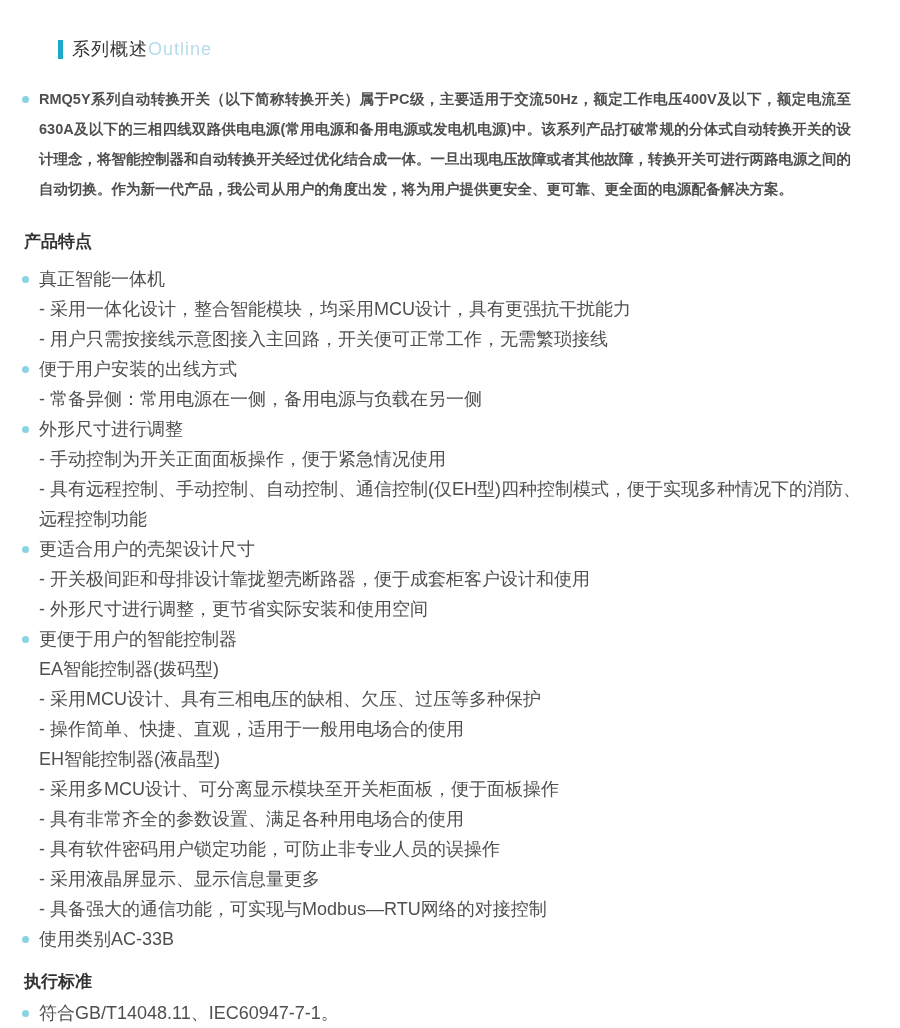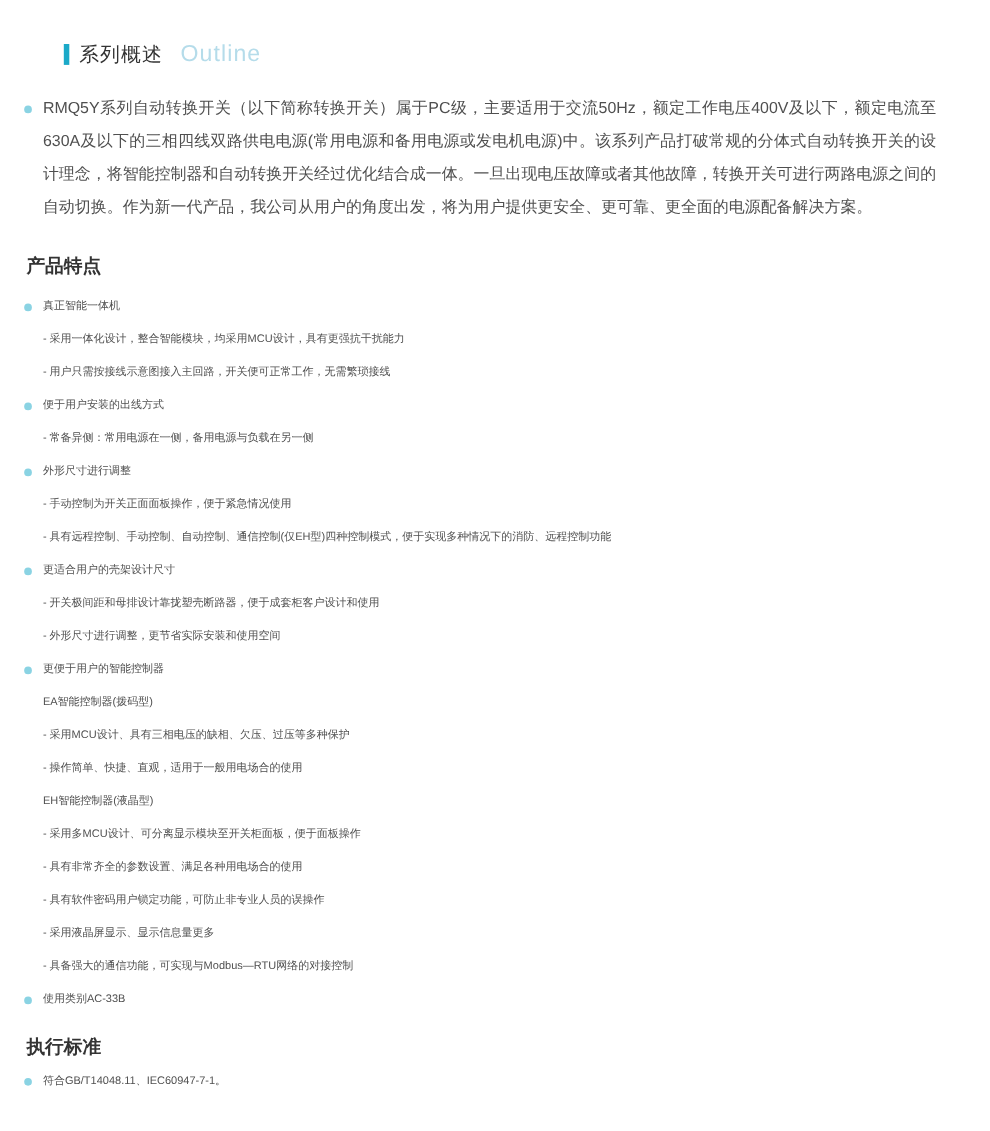--- a/index.html
+++ b/index.html
@@ -14,56 +14,57 @@
   .page { padding: 38px 24px 0 22px; }
 
   
   .sec-header { display: flex; align-items: center; height: 22px; padding-left: 36px; }
   .accent-bar {
     width: 5px; height: 19px;
     background: var(--accent, #1ba9c8);
     margin-right: 9px;
   }
   .title-zh { font-size: 18px; color: #333333; letter-spacing: 1px; }
-  .title-en { font-size: 21px; color: var(--outline, #b5dcea); margin-left: 16px; letter-spacing: 1px; }
+  .title-en { font-size: 18px; color: var(--outline, #b5dcea); margin-left: 0; letter-spacing: 1px; }
 
   
   .intro { display: flex; margin-top: 24px; }
   .intro .dot { margin-top: 12px; }
   .dot {
     flex: none;
     width: 7px; height: 7px; border-radius: 50%;
     background: var(--bullet, #8ad3e3);
     margin-right: 10px;
   }
   .intro-text {
     width: 812px;
     font-size: 14.5px;
     line-height: 30px;
     text-align: justify;
     color: #4f4f4f;
+    font-weight: bold;
   }
 
   
   .sub-heading {
     font-size: 17px;
     font-weight: bold;
     color: #333333;
     margin-left: 2px;
     line-height: 20px;
   }
   .features-heading { margin-top: 28px; margin-bottom: 12px; }
   .standards-heading { margin-top: 18px; margin-bottom: 6px; }
 
   
   .list { }
   .li { display: flex; align-items: center; min-height: 30px; }
   .li .dot { margin-top: 0; }
   .li.sub .dot, .li.plain .dot { visibility: hidden; }
-  .li-text { font-size: 10px; line-height: 30px; color: #4f4f4f; text-align: center; }
+  .li-text { font-size: 18px; line-height: 30px; color: #4f4f4f; }
 </style>
 </head>
 <body>
 
 <div class="page">
 
   <div class="sec-header">
     <span class="accent-bar"></span>
     <span class="title-zh">系列概述</span>
     <span class="title-en">Outline</span>

